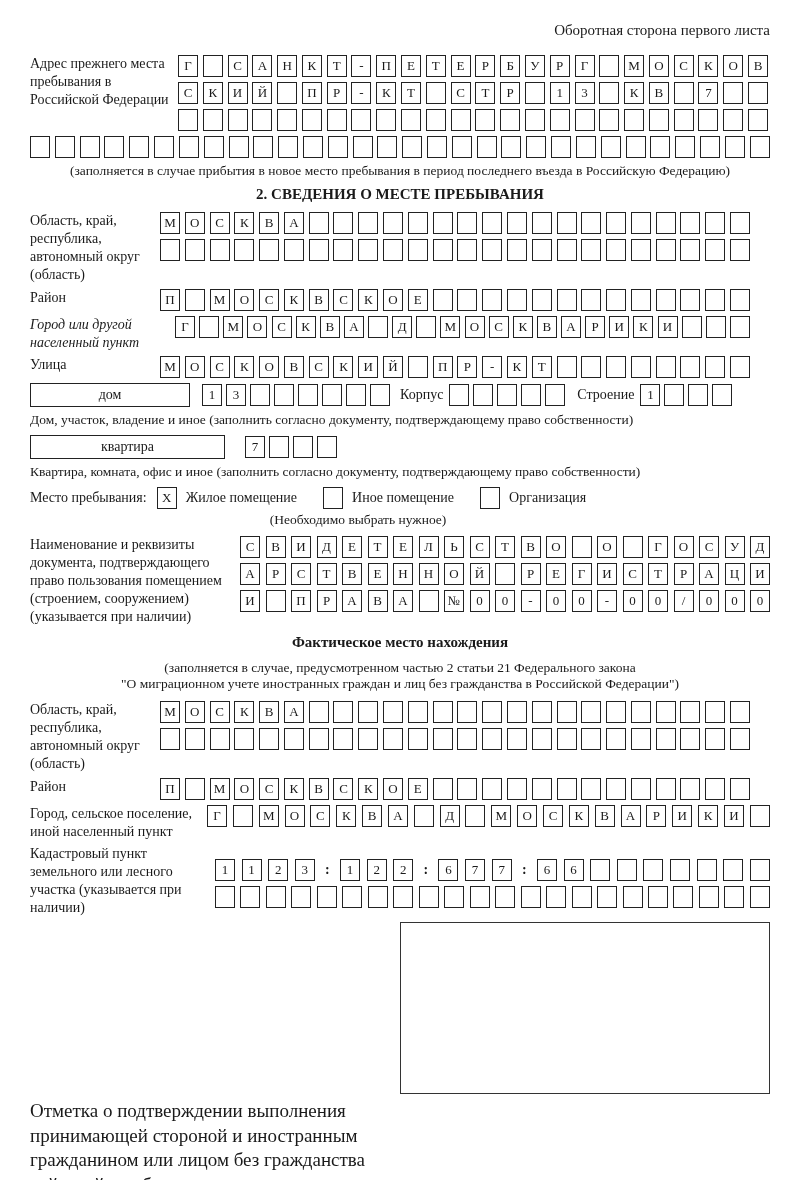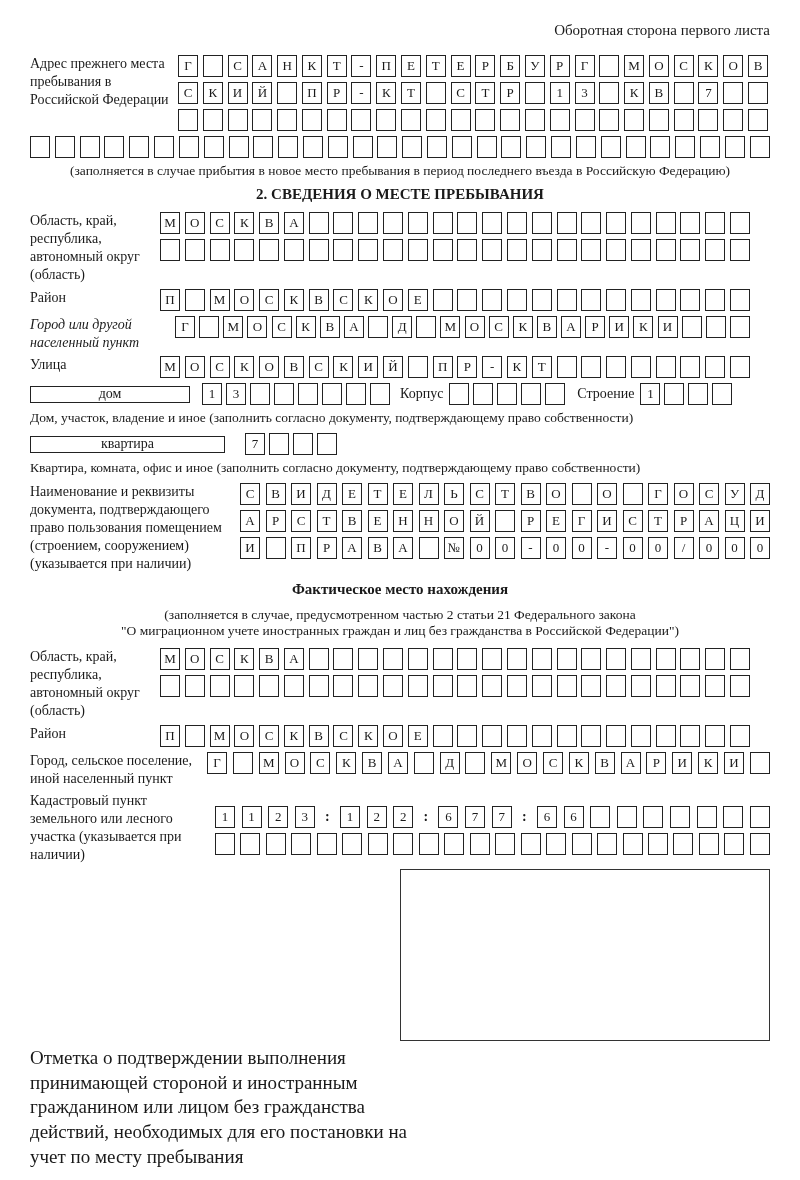--- a/index.html
+++ b/index.html
@@ -13,21 +13,21 @@
   .cells.gapd{justify-content:flex-start;gap:4px;}
   .cell{width:20px;height:22px;border:1.3px solid #222;box-sizing:border-box;
         display:flex;align-items:center;justify-content:center;
         font-size:13px;flex:none;background:#fff;}
   .sep{width:12px;height:22px;display:flex;align-items:center;justify-content:center;
        font-size:14px;font-weight:bold;flex:none;}
   .stack{display:flex;flex-direction:column;gap:5px;}
   .caption{font-size:13.5px;margin:5px 0 7px 0;}
   .caption.center{text-align:center;}
   .sec-title{text-align:center;font-weight:bold;font-size:15px;margin:7px 0 9px 0;}
-  .wbox{border:1.3px solid #222;height:17px;box-sizing:border-box;display:flex;
+  .wbox{border:1.3px solid #222;height:24px;box-sizing:border-box;display:flex;
         align-items:center;justify-content:center;font-size:14px;flex:none;}
   .w590{width:590px;} .w740{width:740px;} .w530{width:530px;} .w563{width:563px;} .w555{width:555px;}
   .lblw148{width:148px;} .lblw130{width:130px;} .lblw145{width:145px;font-style:italic;}
   .lblw200{width:200px;} .lblw175{width:175px;} .lblw183{width:183px;}
   .opt{display:flex;align-items:center;}
   .opt .cell{margin-right:9px;}
   .opt-label{font-size:14px;margin-right:26px;}
   .choose-note{font-size:13.5px;margin:3px 0 8px 168px;width:320px;text-align:center;}
   .stamp-box{margin-left:370px;width:370px;height:172px;border:1.5px solid #333;
              box-sizing:border-box;margin-top:4px;}
@@ -343,20 +343,36 @@
     <div class="wbox" style="width:195px;margin-right:20px;">квартира</div>
     <div class="cells gapd">
         <span class="cell">7</span>
         <span class="cell"></span>
         <span class="cell"></span>
         <span class="cell"></span>
       </div>
   </div>
   <div class="caption">Квартира, комната, офис и иное (заполнить согласно документу, подтверждающему право собственности)</div>
 
+  <div class="form-row" style="align-items:center;margin-bottom:2px;">
+    <div class="lbl" style="margin-right:10px;">Место пребывания:</div>
+    <div class="opt">
+      <span class="cell">X</span>
+      <span class="opt-label">Жилое помещение</span>
+    </div>
+    <div class="opt">
+      <span class="cell"></span>
+      <span class="opt-label">Иное помещение</span>
+    </div>
+    <div class="opt">
+      <span class="cell"></span>
+      <span class="opt-label" style="margin-right:0;">Организация</span>
+    </div>
+  </div>
+  <div class="choose-note">(Необходимо выбрать нужное)</div>
 
   <div class="form-row">
     <div class="lbl lblw200" style="margin-right:10px;">Наименование и реквизиты документа, подтверждающего право пользования помещением (строением, сооружением) (указывается при наличии)</div>
     <div class="stack">
       <div class="cells w530">
           <span class="cell">С</span>
           <span class="cell">В</span>
           <span class="cell">И</span>
           <span class="cell">Д</span>
           <span class="cell">Е</span>

